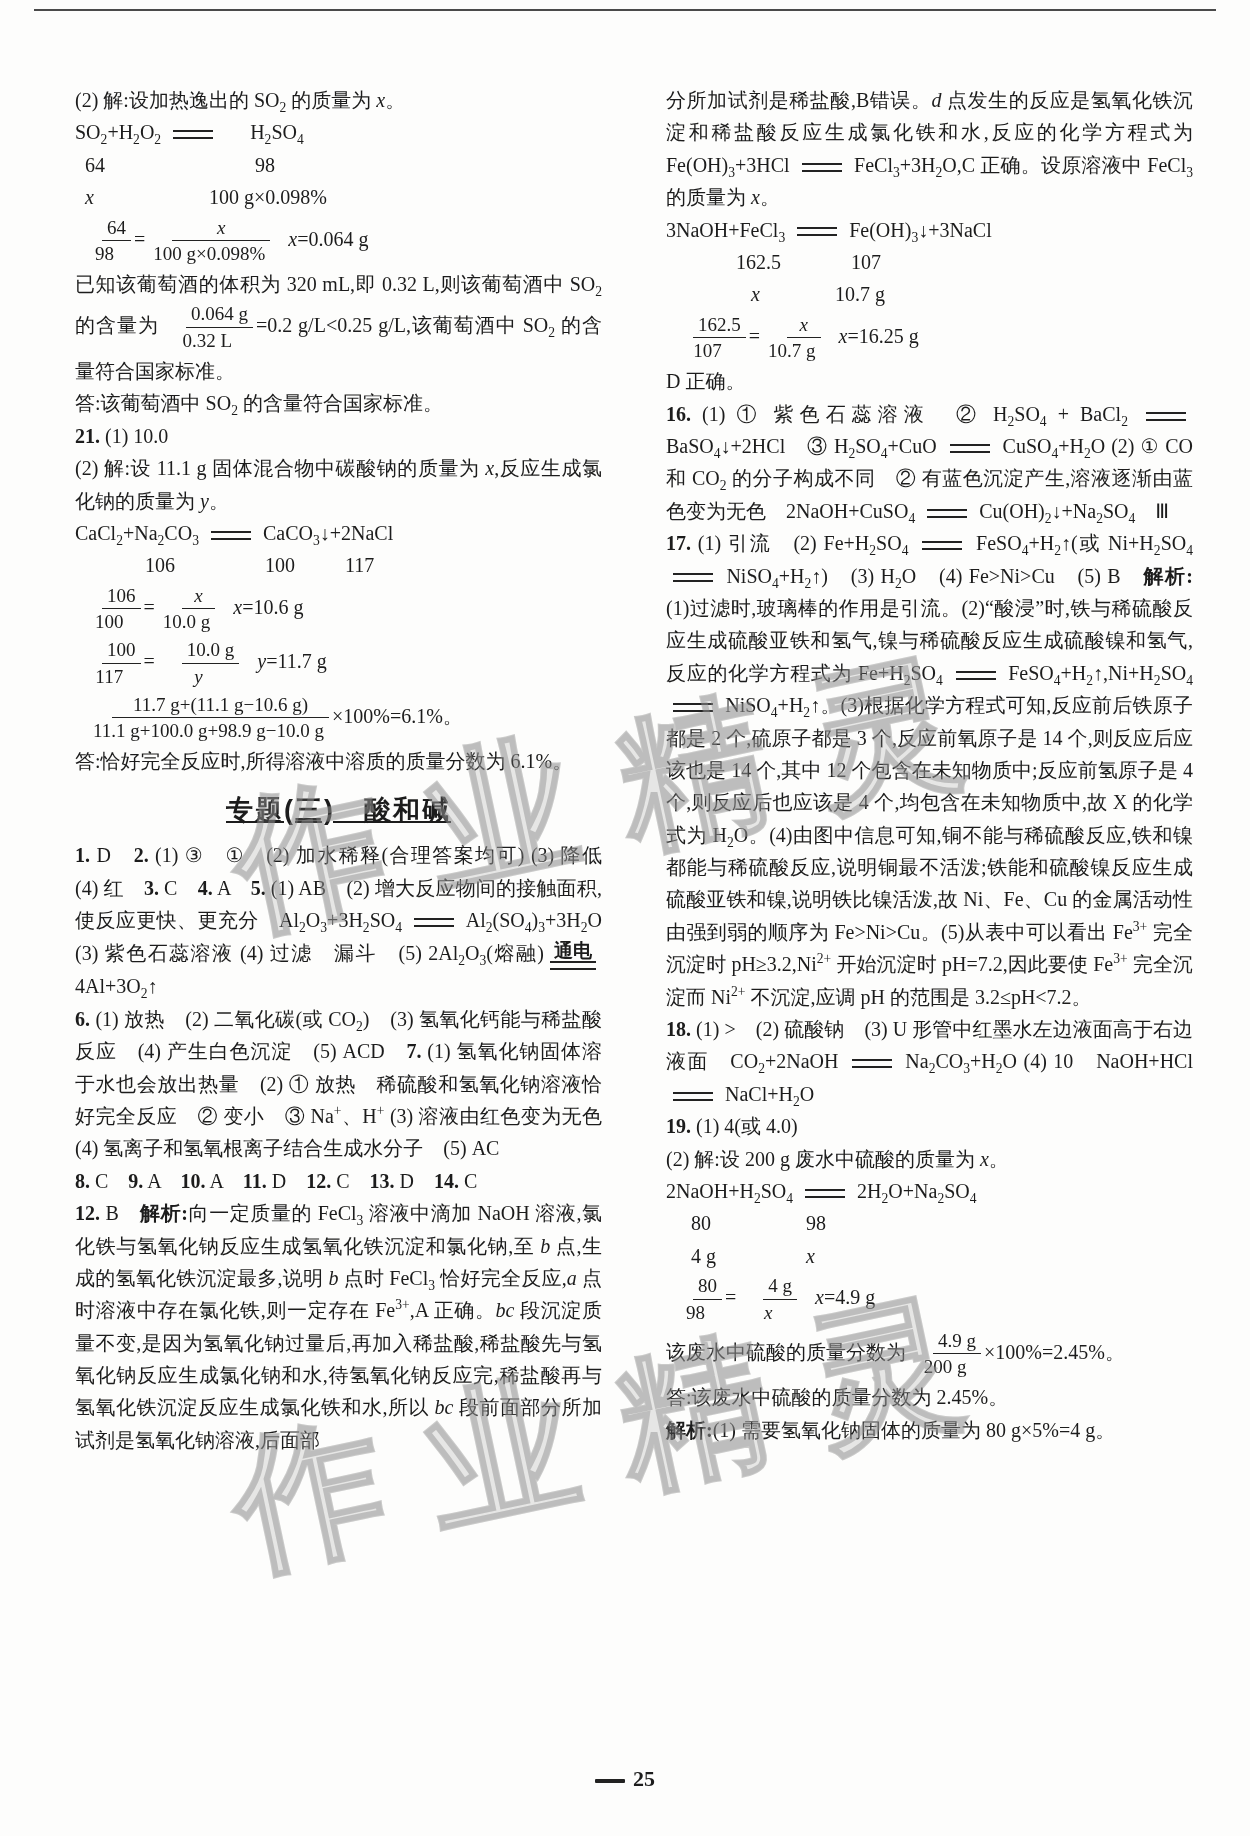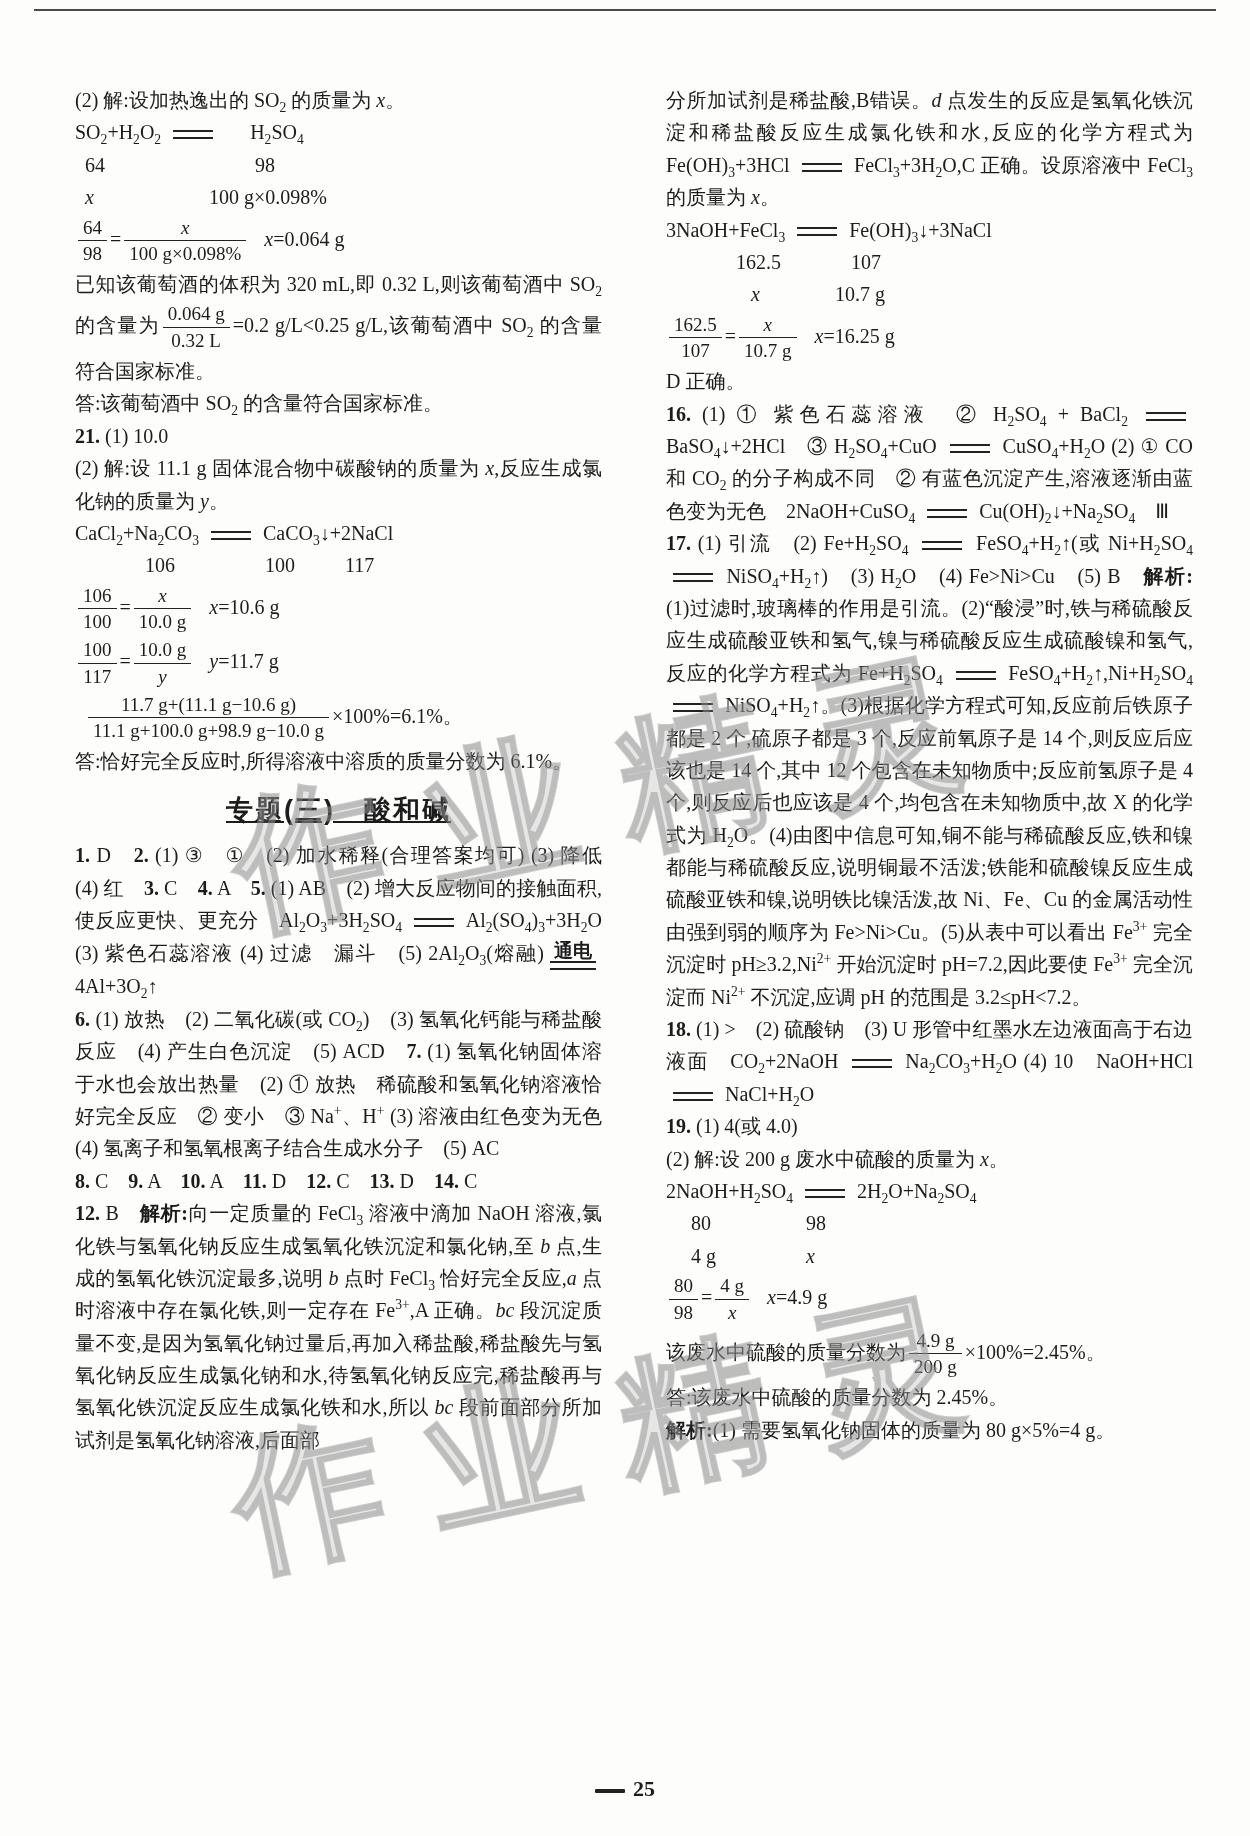--- a/index.html
+++ b/index.html
@@ -12,37 +12,37 @@
   .col { width:527px; flex:0 0 527px; font-size:20px; line-height:1.62; }
   .para { text-align:justify; }
   .eqline { white-space:pre-wrap; }
   .heading { text-align:center; font-weight:700; font-size:27px; line-height:1.4;
              margin:14px 0 10px; font-family:"Liberation Sans", sans-serif; letter-spacing:2px;text-decoration:underline; }
   b { font-weight:700; }
   i { font-style:italic; font-family:"Liberation Serif", serif; }
   sub, sup { font-size:0.68em; line-height:1; }
   .frac { display:inline-block; vertical-align:middle; text-align:center; line-height:1.25;
           margin:2px 3px; font-size:0.95em; }
-  .frac .num { display:block; padding:0 5px 1px; border-bottom:1.5px solid #222; }
+  .frac .num { display:block; padding:0 5px 1px; border-bottom:1.5px solid #222;margin-left:24px; }
   .frac .den { display:block; padding:1px 5px 0; }
   .eqsign { display:inline-block; width:40px; height:9px; border-top:2px solid #222;
             border-bottom:2px solid #222; vertical-align:middle; margin:0 7px; }
   .eqcond { display:inline-block; vertical-align:middle; text-align:center; margin:0 6px; }
   .eqcond .cond { display:block; font-size:19px; line-height:1.15;font-weight:bold; }
   .eqcond .bar { display:block; width:46px; height:9px; border-top:2px solid #222;
                  border-bottom:2px solid #222; margin:0 auto; }
   .watermark { position:absolute; left:140px; width:960px; text-align:center; z-index:5;
                font-size:150px; font-weight:700; letter-spacing:46px; white-space:nowrap;
                font-family:"Liberation Sans", sans-serif;
                color:rgba(150,150,150,0.22);
                -webkit-text-stroke:2px rgba(140,140,140,0.45);
                transform:rotate(-12deg); pointer-events:none; }
   .wm1 { top:690px; }
   .wm2 { top:1330px; }
-  .footer { position:absolute; bottom:34px; left:0; width:100%; text-align:center;
+  .footer { position:absolute; bottom:44px; left:0; width:100%; text-align:center;
             font-size:22px; font-weight:700; z-index:6; }
   .pgbar { display:inline-block; width:30px; height:4px; background:#222;
            vertical-align:middle; margin-right:8px; border-radius:1px; }
 </style>
 </head>
 <body>
 
 <div class="scan-top"></div>
 
 <div class="sheet">

